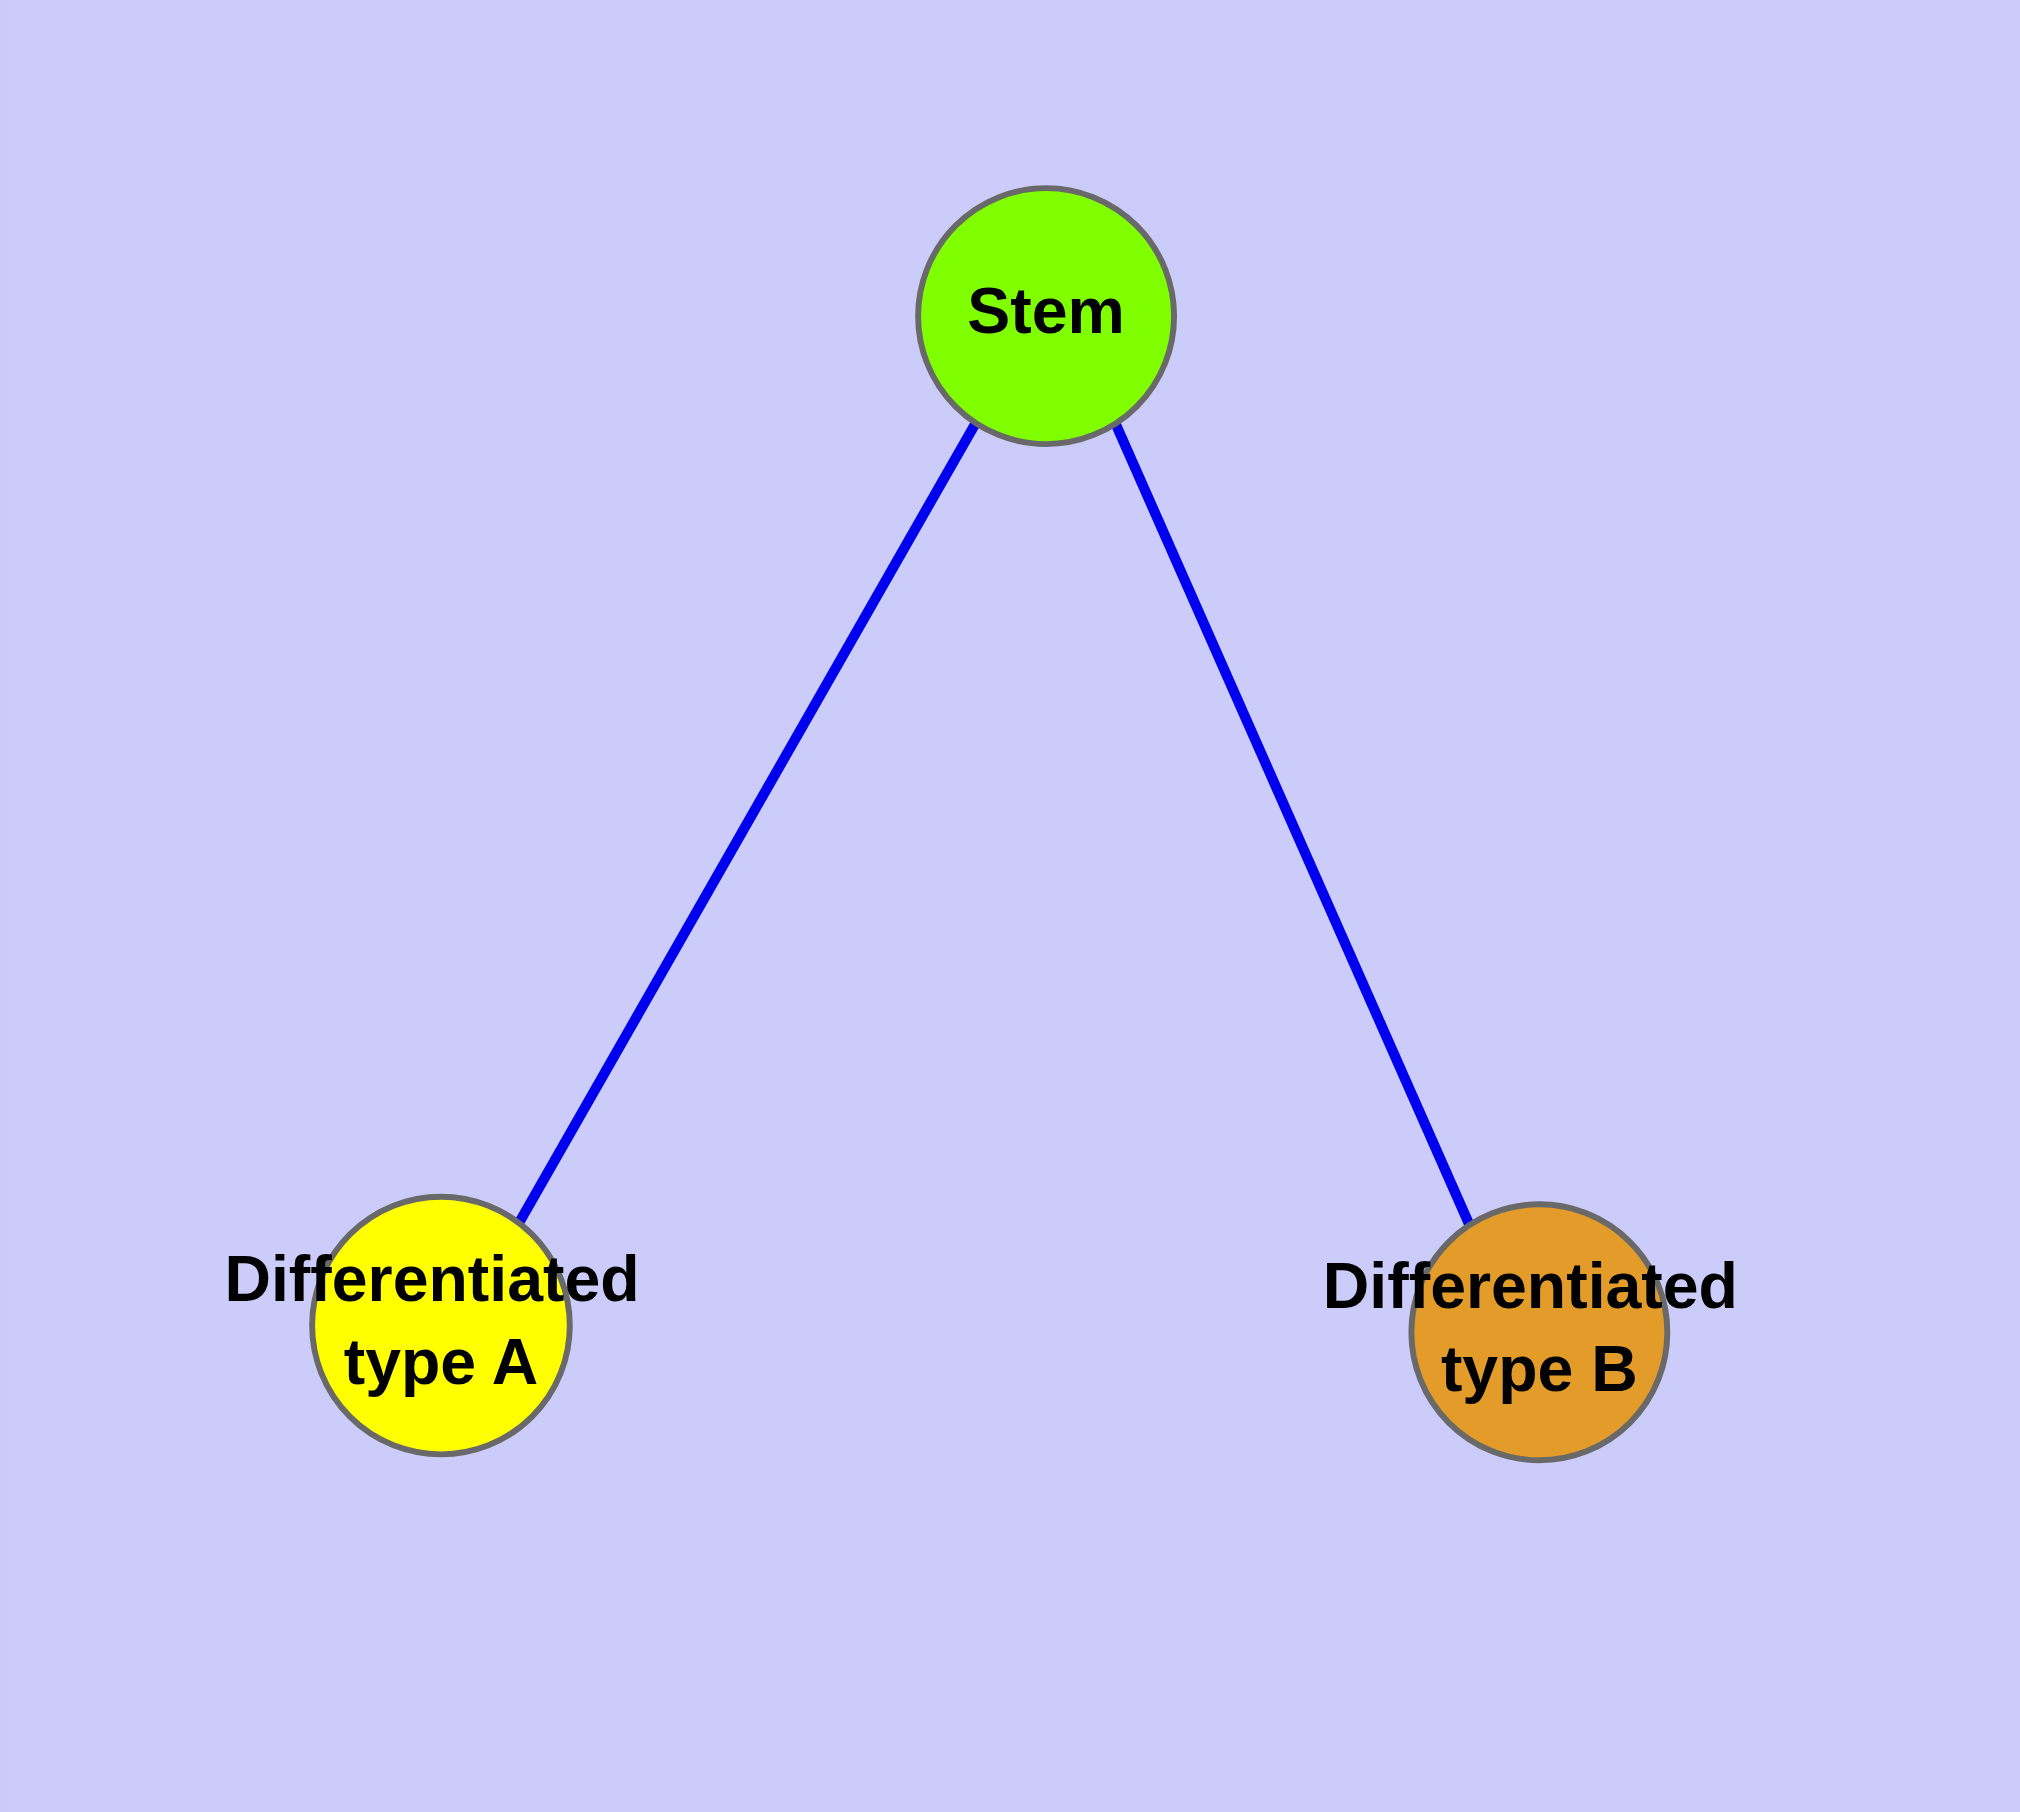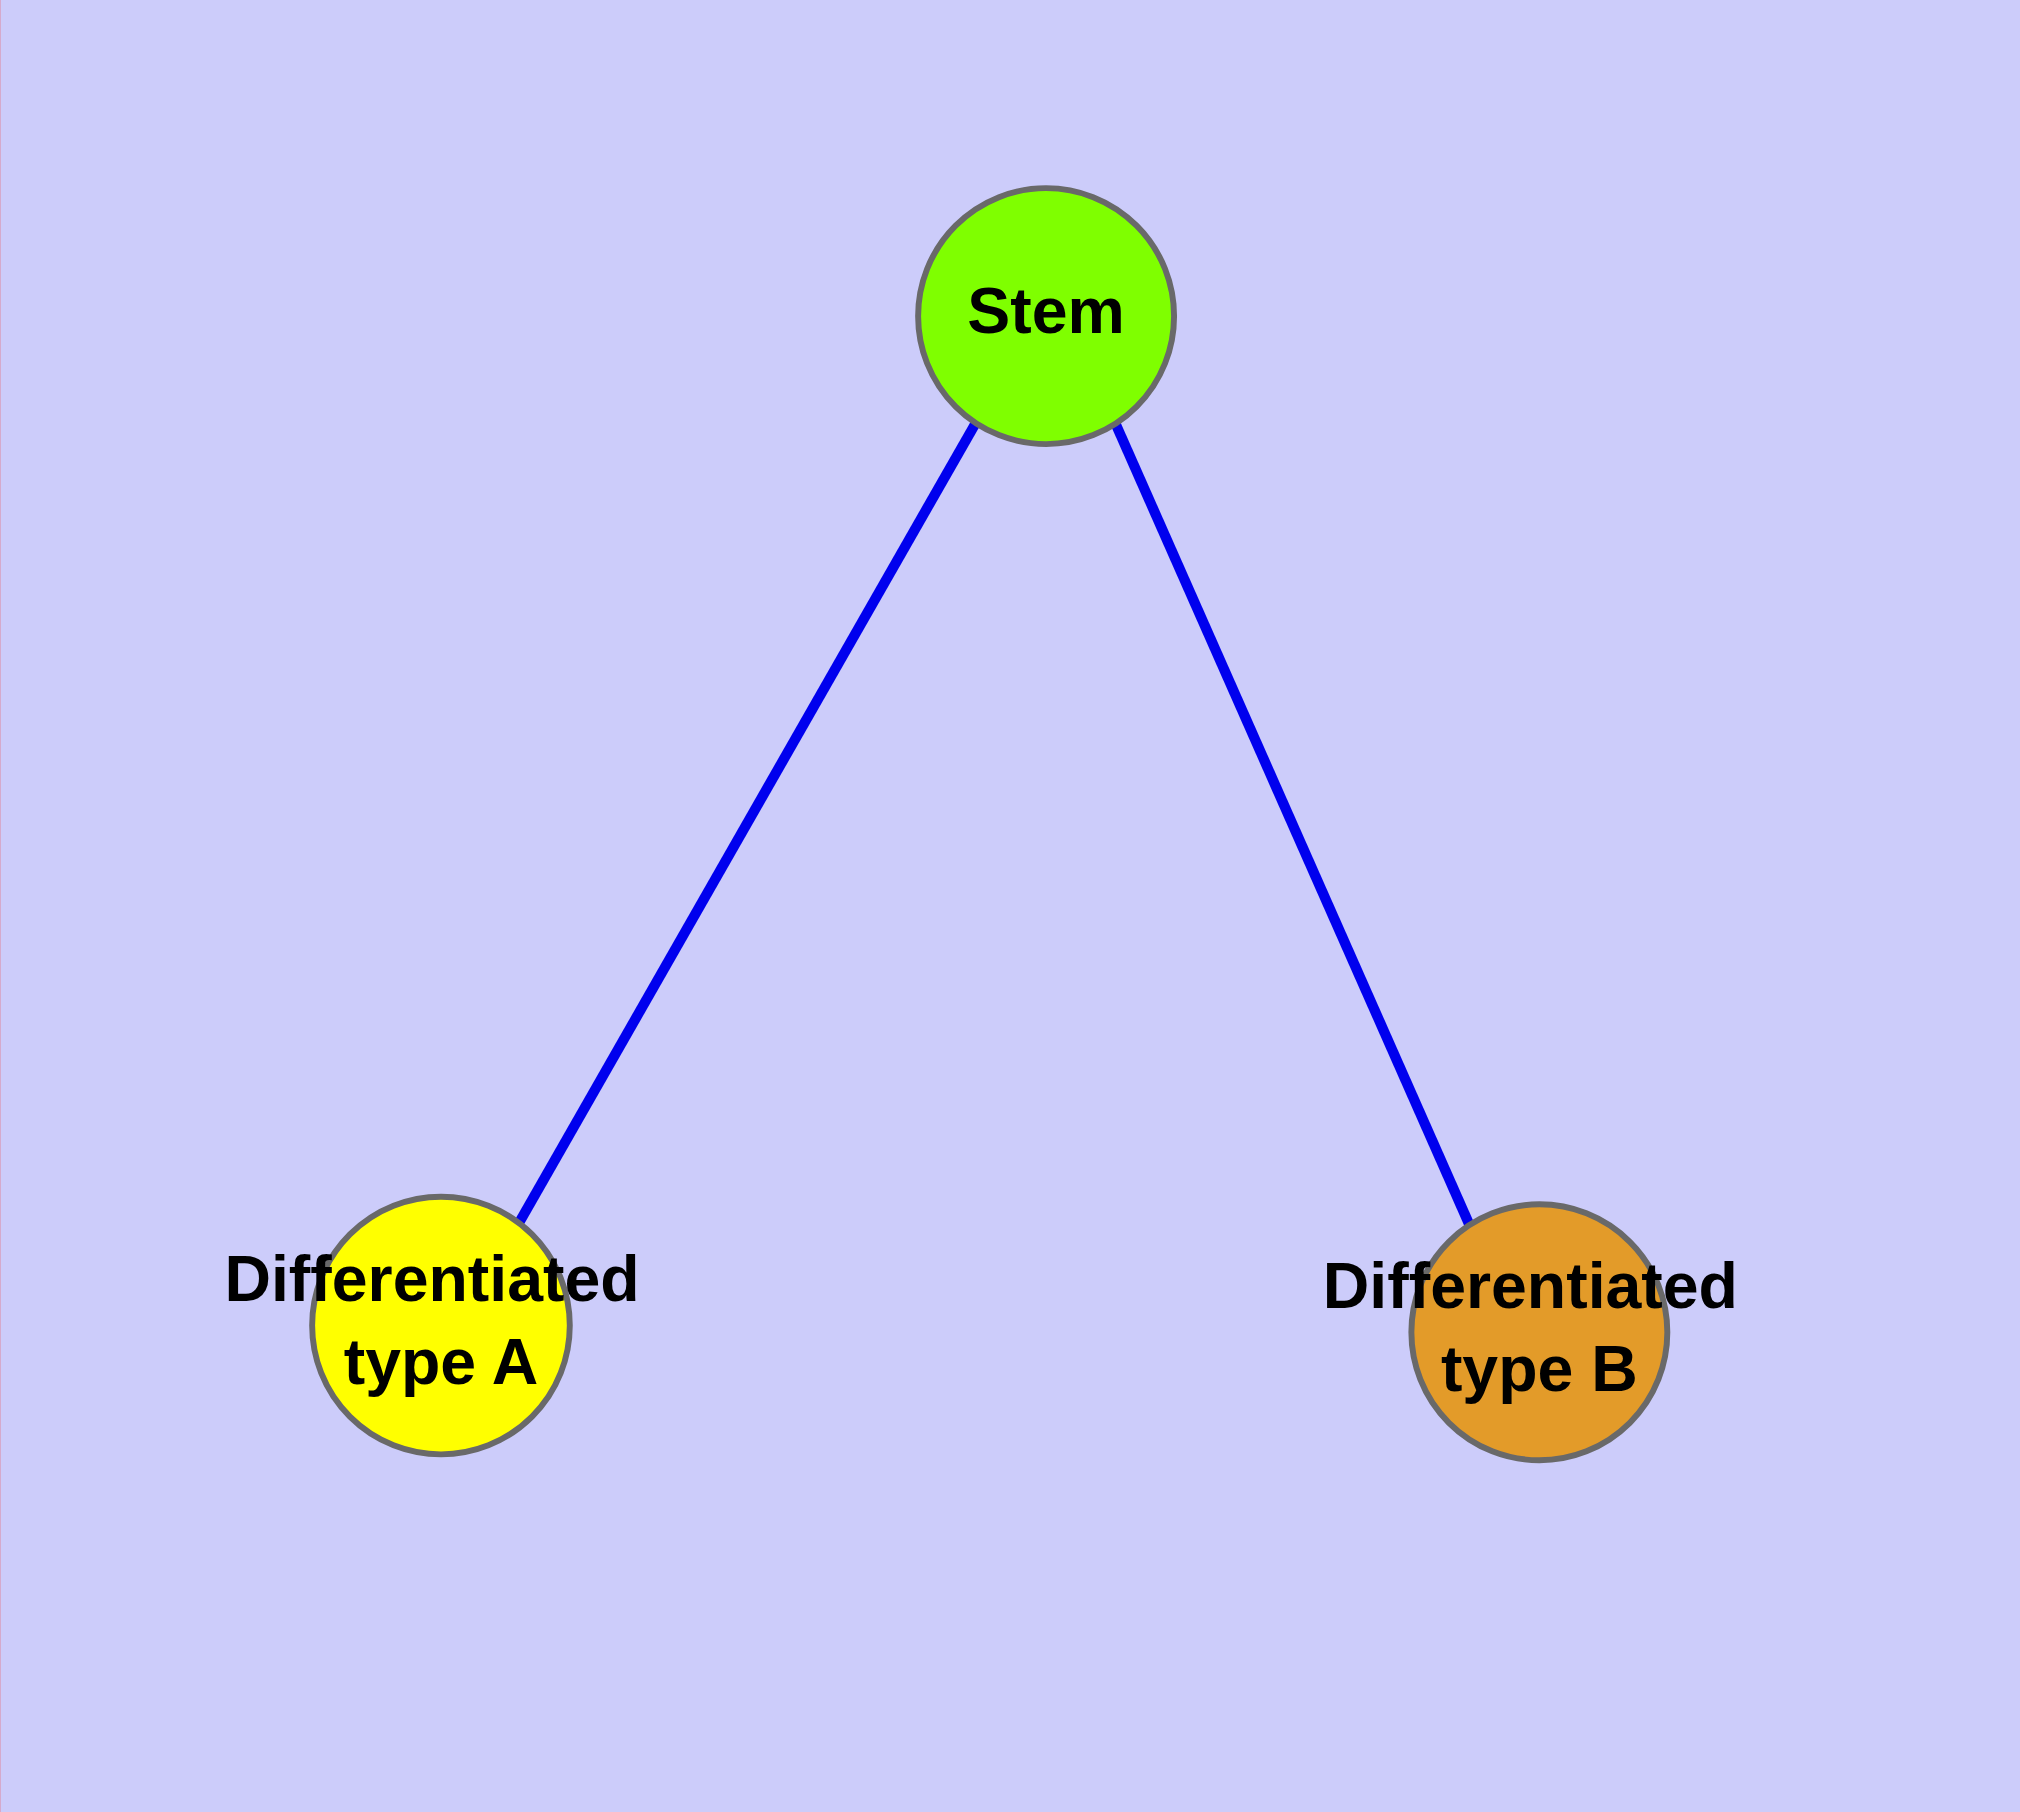--- a/index.html
+++ b/index.html
@@ -38,21 +38,21 @@
     stroke: #696969;
     stroke-width: 7;
   }
   .edge-line {
     stroke-linecap: butt;
   }
 </style>
 </head>
 <body>
 
-<div id="canvas" style="width: 2021px; height: 1812px; background: #ef4444;">
+<div id="canvas" style="width: 2021px; height: 1812px; background: #c4b5fd;">
   <svg id="graph-svg" viewBox="0 0 2384 2138" xmlns="http://www.w3.org/2000/svg" style="width: 2021px; height: 1812px;">
 
     <rect x="0" y="0" width="2384" height="2138" fill="#ccccfa"></rect>
 
     <g>
       <line class="edge-line" x1="1151" y1="499" x2="612" y2="1443" stroke="#0000ee" stroke-width="12"></line>
       <line class="edge-line" x1="1316" y1="500" x2="1733" y2="1444" stroke="#0000ee" stroke-width="12"></line>
     </g>
 
     <g>

